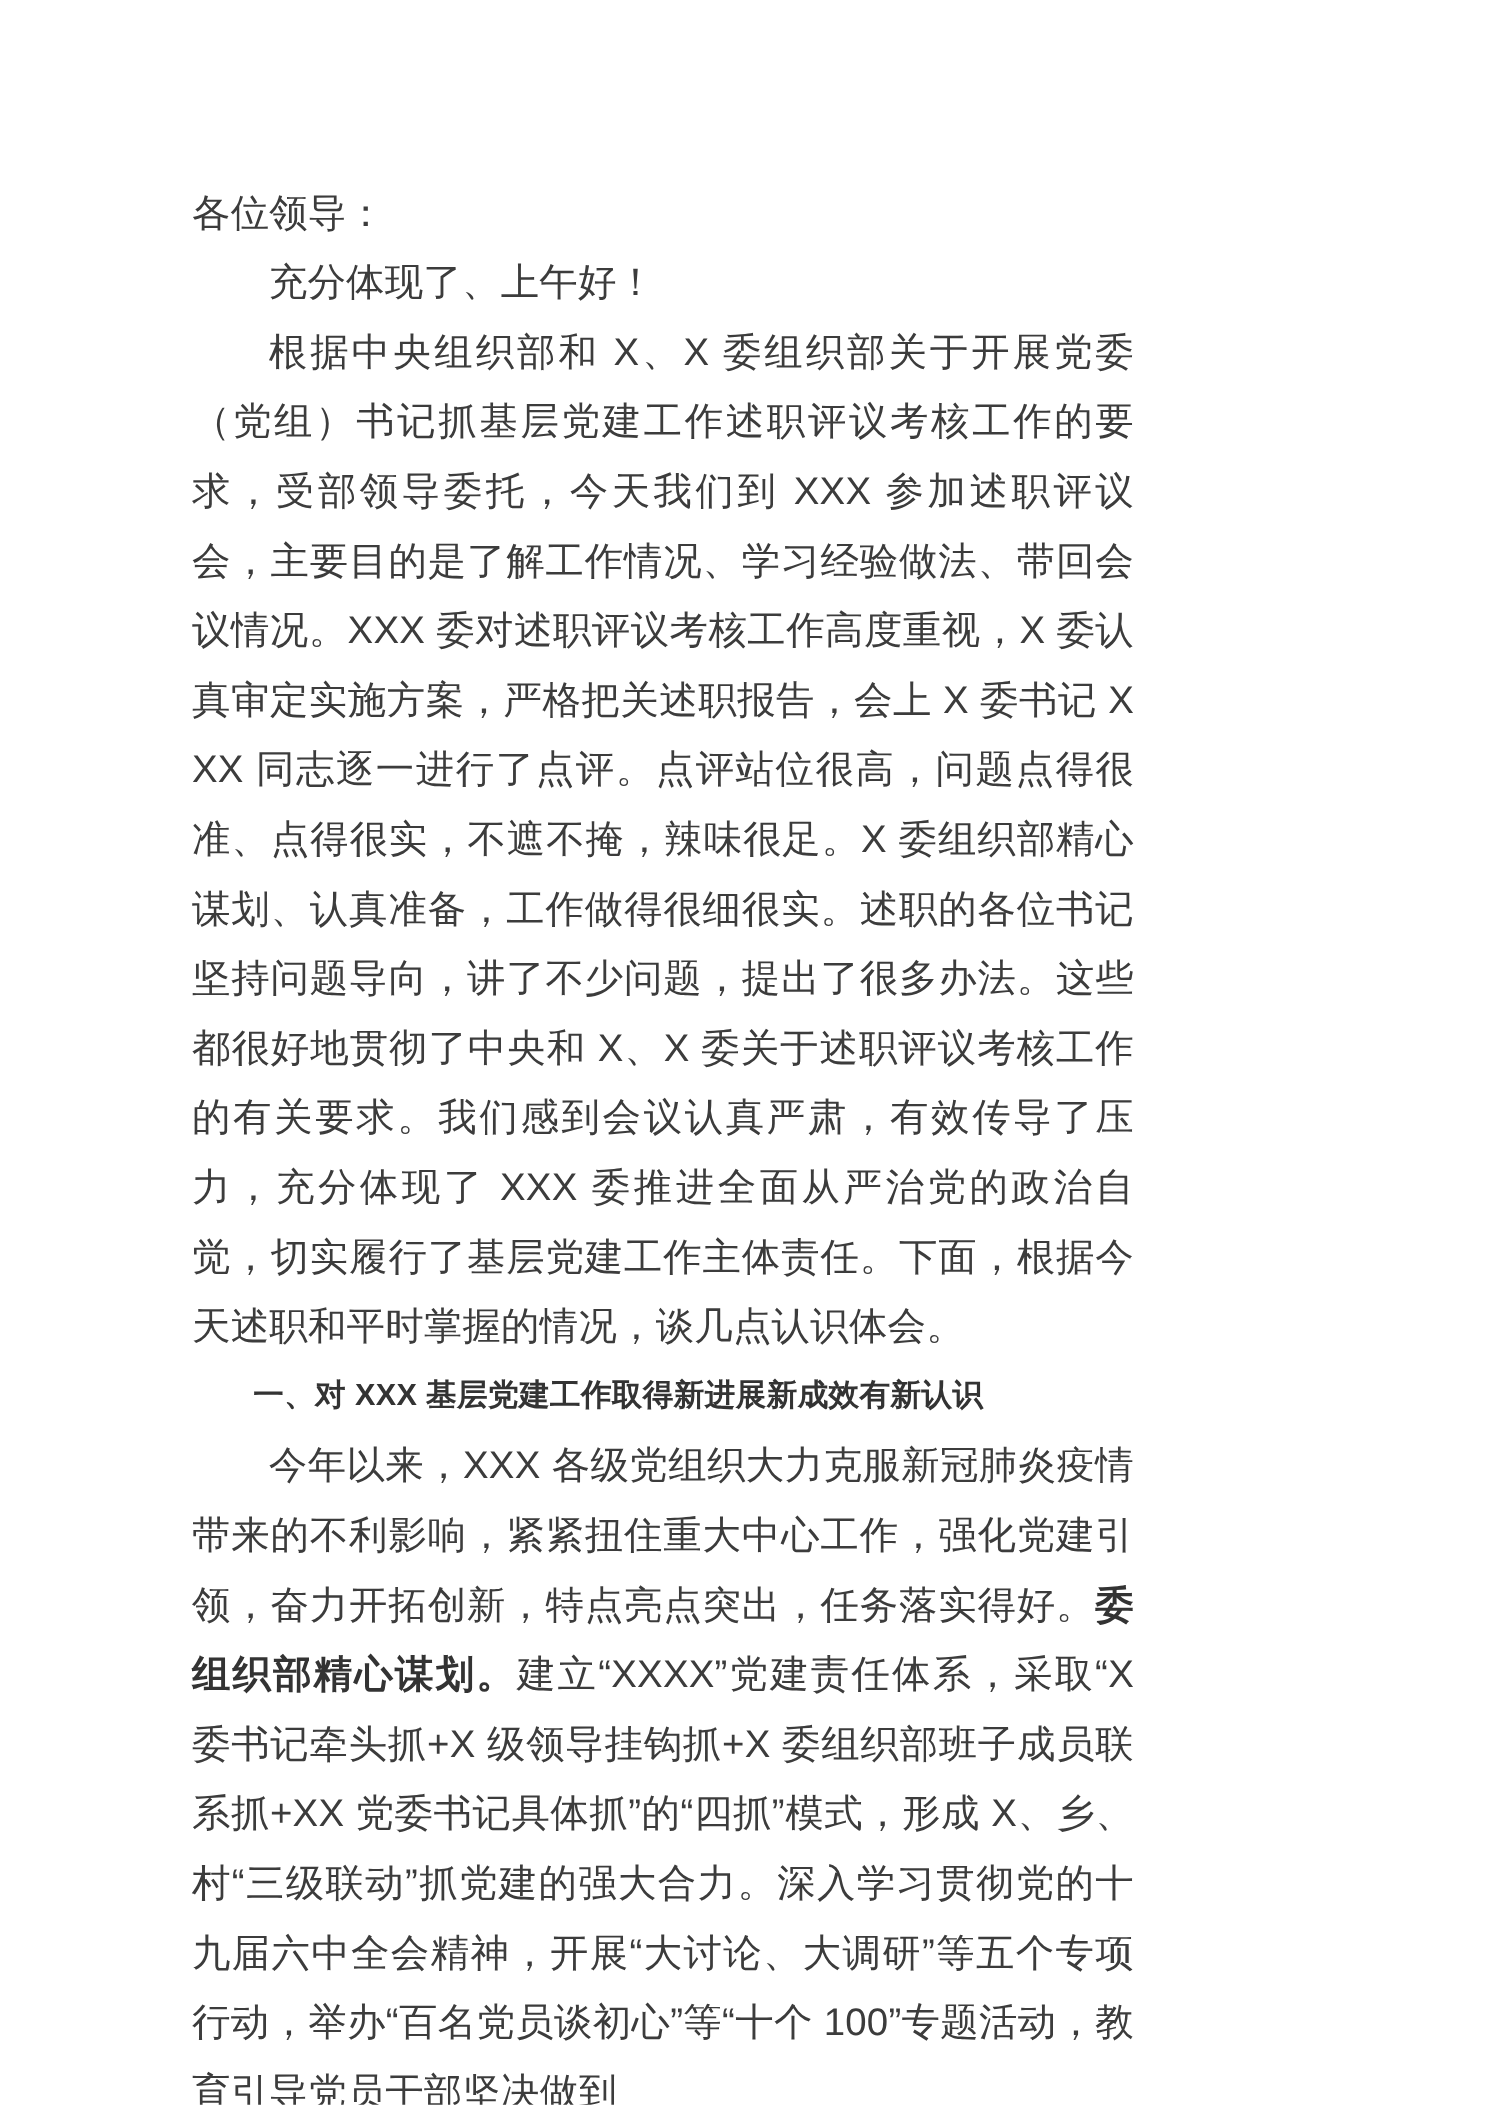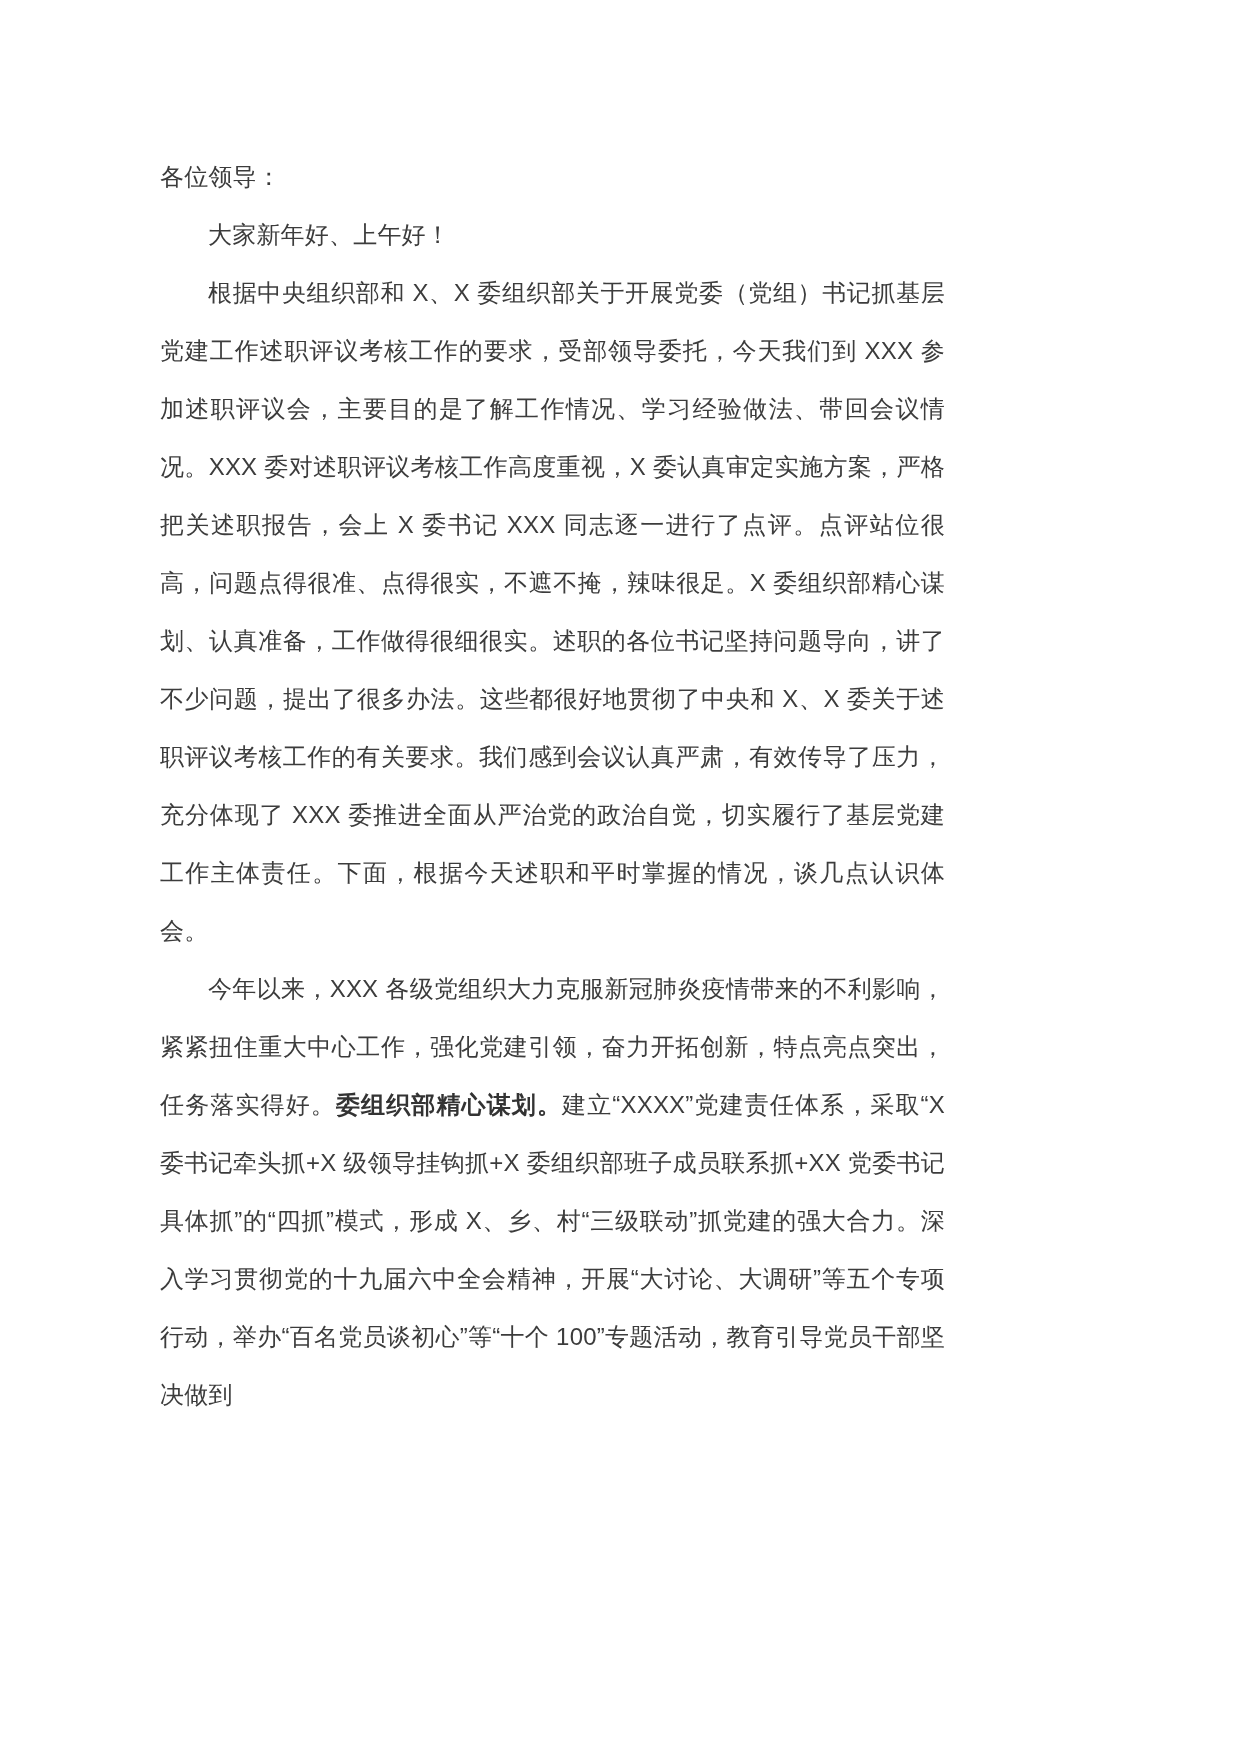--- a/index.html
+++ b/index.html
@@ -20,21 +20,21 @@
     height: 1754px;
     background: #ffffff;
     box-sizing: border-box;
     padding: 148px 295px 0 160px;
   }
   .doc-body {
     width: 785px;
   }
   p.para {
     margin: 0;
-    font-size: 24px;
+    font-size: 32px;
     line-height: 58px;
     text-align: justify;
     text-justify: inter-ideograph;
     letter-spacing: 0.2px;
     word-break: break-all;
   }
   p.salutation {
     text-indent: 0;
   }
   p.indent2 {
@@ -55,21 +55,22 @@
   }
 </style>
 </head>
 <body>
 
 <div class="page">
   <div class="doc-body">
 
     <p class="para salutation">各位领导：</p>
 
-    <p class="para indent2">大家新年好、上午好！</p>
+    <p class="para indent2">充分体现了、上午好！</p>
 
     <p class="para indent2">根据中央组织部和 X、X 委组织部关于开展党委（党组）书记抓基层党建工作述职评议考核工作的要求，受部领导委托，今天我们到 XXX 参加述职评议会，主要目的是了解工作情况、学习经验做法、带回会议情况。XXX 委对述职评议考核工作高度重视，X 委认真审定实施方案，严格把关述职报告，会上 X 委书记 XXX 同志逐一进行了点评。点评站位很高，问题点得很准、点得很实，不遮不掩，辣味很足。X 委组织部精心谋划、认真准备，工作做得很细很实。述职的各位书记坚持问题导向，讲了不少问题，提出了很多办法。这些都很好地贯彻了中央和 X、X 委关于述职评议考核工作的有关要求。我们感到会议认真严肃，有效传导了压力，充分体现了 XXX 委推进全面从严治党的政治自觉，切实履行了基层党建工作主体责任。下面，根据今天述职和平时掌握的情况，谈几点认识体会。</p>
 
+    <h2 class="section-heading">一、对 XXX 基层党建工作取得新进展新成效有新认识</h2>
 
     <p class="para indent2"><span>今年以来，XXX 各级党组织大力克服新冠肺炎疫情带来的不利影响，紧紧扭住重大中心工作，强化党建引领，奋力开拓创新，特点亮点突出，任务落实得好。</span><span class="b">委组织部精心谋划。</span><span>建立“XXXX”党建责任体系，采取“X 委书记牵头抓+X 级领导挂钩抓+X 委组织部班子成员联系抓+XX 党委书记具体抓”的“四抓”模式，形成 X、乡、村“三级联动”抓党建的强大合力。深入学习贯彻党的十九届六中全会精神，开展“大讨论、大调研”等五个专项行动，举办“百名党员谈初心”等“十个 100”专题活动，教育引导党员干部坚决做到</span></p>
 
   </div>
 </div>
 
 </body></html>

